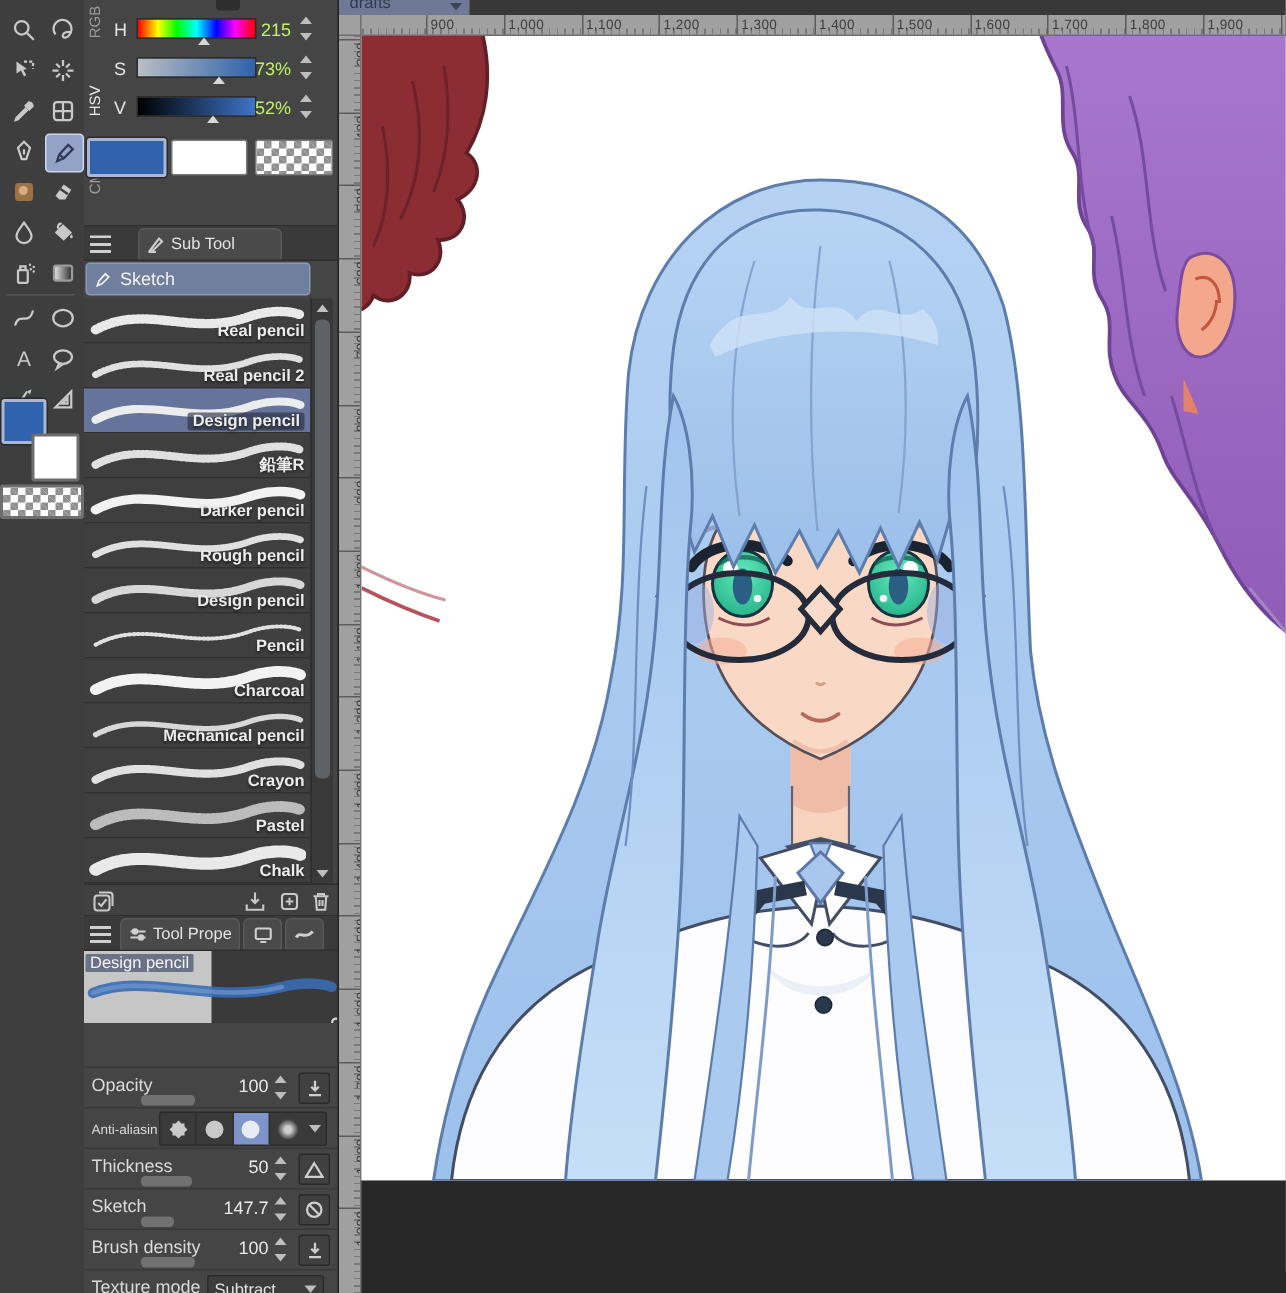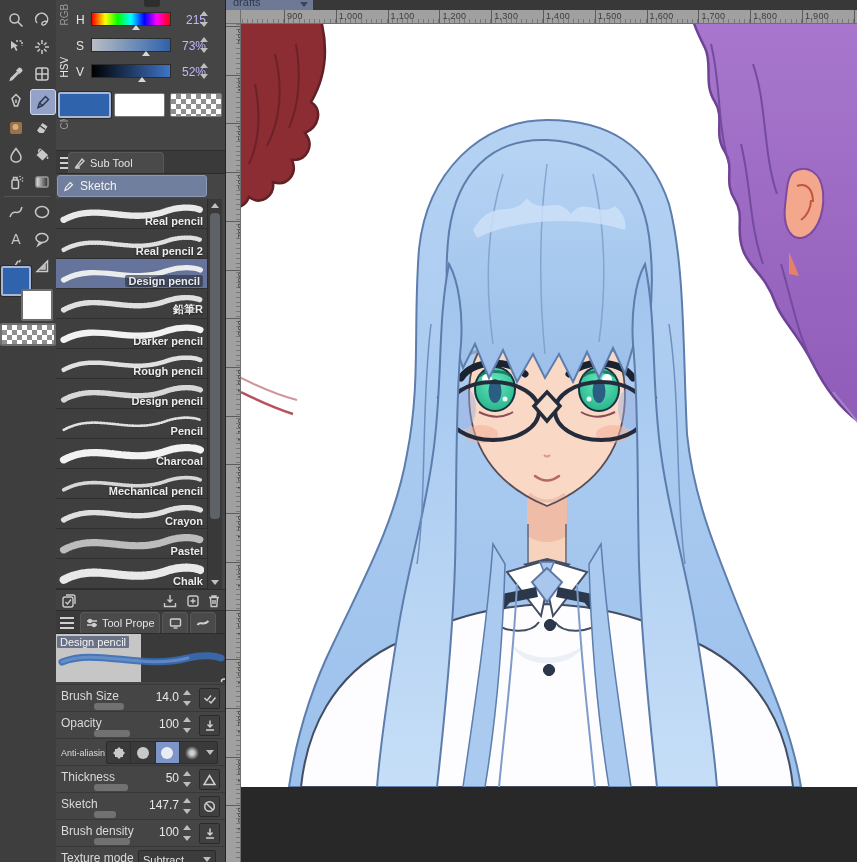--- a/index.html
+++ b/index.html
@@ -23,21 +23,21 @@
       background-size:10px 10px;background-position:0 0,5px 5px;}
   #tb-trans-swatch{left:0px;top:323px;width:52px;height:19px;border:2px solid #6e6e6e;border-radius:2px;}
 
   
   #color-panel{left:56px;top:0;width:169px;height:150px;background:#454545;}
   .mode-tab{position:absolute;left:0;width:16px;font-size:10px;color:#9a9a9a;transform:rotate(-90deg);transform-origin:center;white-space:nowrap;text-align:center;}
   .mode-tab.active{color:#ececec;}
   .cslider-label{position:absolute;font-size:12px;color:#e4e4e4;}
   .cbar{position:absolute;width:78px;height:12px;border:1px solid #2c2c2c;}
   .cmark{position:absolute;width:0;height:0;border-left:4px solid transparent;border-right:4px solid transparent;border-bottom:5px solid #d8d8d8;margin-left:-4px;}
-  .cval{position:absolute;width:36px;text-align:right;font-size:12px;color:#c4b5fd;padding-left:12px;}
+  .cval{position:absolute;width:36px;text-align:right;font-size:12px;color:#bef264;}
   .stepper{position:absolute;width:11px;height:18px;}
   .stepper::before,.stepper::after{content:"";position:absolute;left:1px;width:0;height:0;border-left:4.5px solid transparent;border-right:4.5px solid transparent;}
   .stepper::before{top:1px;border-bottom:5px solid #bdbdbd;}
   .stepper::after{bottom:1px;border-top:5px solid #bdbdbd;}
   .swatch{position:absolute;height:22px;border-radius:2px;}
   #cp-clip-icon{left:88px;top:0;width:16px;height:7px;background:#2e2e2e;border-radius:0 0 3px 3px;}
 
   
   .panel-header{position:absolute;left:0;top:0;width:169px;height:22px;background:#3a3a3a;border-bottom:1px solid #2d2d2d;}
   .hamburger{position:absolute;left:3px;top:4px;width:16px;height:14px;background:
@@ -269,21 +269,21 @@
     <div class="stepper" style="left:143px;top:62px"></div>
 
     <div class="swatch" style="left:2px;top:92px;width:49px;background:#2f64ad;border:2px solid #a9b7d4;box-shadow:0 0 0 1px #2a2a2a"></div>
     <div class="swatch" style="left:58px;top:93px;width:49px;background:#fff;border:1px solid #777"></div>
     <div class="swatch checker" style="left:114px;top:93px;width:50px;border:1px solid #777"></div>
   </div>
 
   <div id="subtool" class="abs">
     <div class="panel-header">
       <div class="hamburger"></div>
-      <div class="ptab" style="left:12px;width:96px">
+      <div class="ptab" style="left:36px;width:96px">
         <svg width="12" height="12" viewBox="0 0 12 12">
             <path d="M2,10 L8,2 L10,4 L4,10 Z"></path>
             <path d="M1,11 H6"></path>
           </svg>
         <span class="lbl">Sub Tool</span>
       </div>
     </div>
     <div id="sketch-btn">
       <svg width="13" height="13" viewBox="0 0 18 18" style="stroke:#f0f0f0;fill:none;stroke-width:1.6">
           <path d="M4,14.5 L5.5,10 L11.5,3.5 L14.5,6.5 L8.5,12.5 L4,14.5 Z"></path>
@@ -441,32 +441,20 @@
       </svg>
       <span id="tp-name">Design pencil</span>
       <span id="tp-lock">
           <svg width="13" height="14" viewBox="0 0 13 14">
             <rect x="2" y="6.5" width="9" height="6.5" rx="1"></rect>
             <path d="M4.5,6.5 V4.5 a2.5,2.5 0 0 1 5,0"></path>
           </svg>
         </span>
     </div>
 
-    <div class="tp-row" style="top:73px">
-      <span class="tp-label">Brush Size</span>
-      <span class="tp-chip" style="left:38px;width:30px"></span>
-      <span class="tp-val">14.0</span>
-      <span class="stepper tp-step"></span>
-      <span class="tp-btn">
-          <svg width="14" height="12" viewBox="0 0 14 12">
-            <path d="M1.5,5 L4,7.5 L8,2.5"></path>
-            <path d="M6,8 L8,10 L12.5,4.5"></path>
-          </svg>
-        </span>
-    </div>
 
     <div class="tp-row" style="top:100px">
       <span class="tp-label">Opacity</span>
       <span class="tp-chip" style="left:38px;width:36px"></span>
       <span class="tp-val">100</span>
       <span class="stepper tp-step"></span>
       <span class="tp-btn">
           <svg width="12" height="13" viewBox="0 0 12 13">
             <path d="M6,1.5 V8 M3.5,5.5 L6,8 L8.5,5.5"></path>
             <path d="M2,11 H10"></path>

